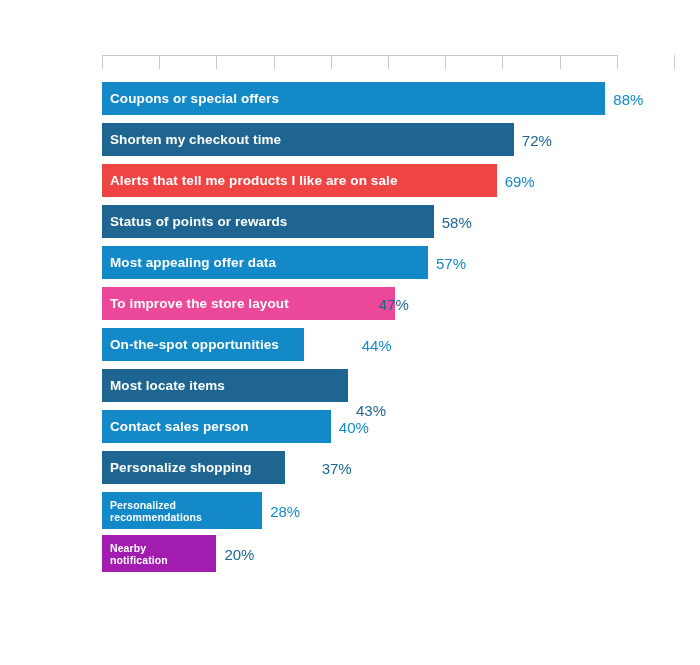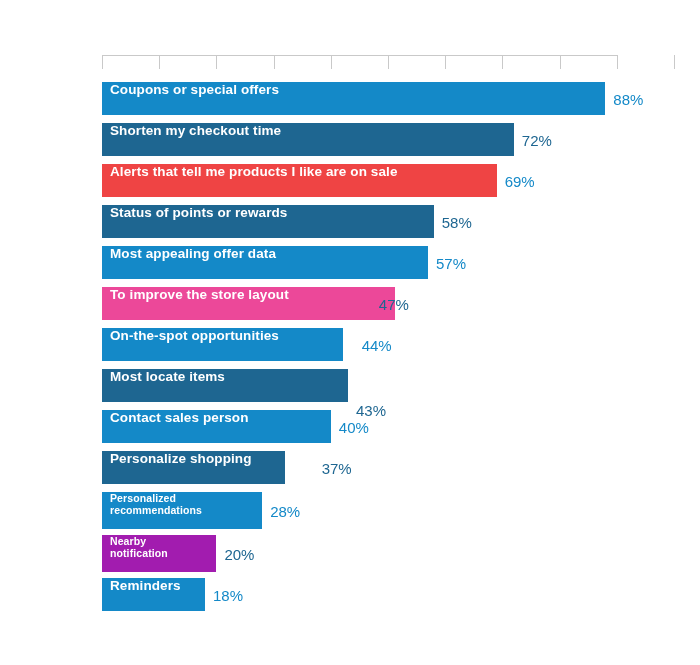--- a/index.html
+++ b/index.html
@@ -61,21 +61,21 @@
     height: 37px;
     margin-bottom: 6px;
   }
   .bar-rect {
     position: absolute;
     left: 0;
     top: 0;
     height: 100%;
     box-sizing: border-box;
     display: flex;
-    align-items: flex-start;
+    align-items: center;
   }
   .bar-label {
     color: #ffffff;
     font-size: 13.5px;
     font-weight: bold;
     padding-left: 8px;
     white-space: nowrap;
     letter-spacing: 0.1px;
   }
   .bar-label.small {
@@ -145,21 +145,21 @@
         </div>
         <span class="bar-value" style="color: rgb(20, 137, 200); left: 334.04px;">57%</span>
       </div>
       <div class="bar-row">
         <div class="bar-rect" style="width: 293px; background: #ec4899;">
           <span class="bar-label">To improve the store layout</span>
         </div>
         <span class="bar-value" style="color: rgb(30, 102, 145); left: 276.84px;">47%</span>
       </div>
       <div class="bar-row">
-        <div class="bar-rect" style="width: 241px; background: rgb(20, 137, 200);">
+        <div class="bar-rect" style="width: 202px; background: rgb(20, 137, 200);">
           <span class="bar-label">On-the-spot opportunities</span>
         </div>
         <span class="bar-value" style="color: rgb(20, 137, 200); left: 259.68px;">44%</span>
       </div>
       <div class="bar-row">
         <div class="bar-rect" style="width: 245.96px; background: rgb(30, 102, 145);">
           <span class="bar-label">Most locate items</span>
         </div>
         <span class="bar-value" style="color: rgb(30, 102, 145); left: 253.96px; margin-top: 24px;">43%</span>
       </div>
@@ -182,21 +182,15 @@
         </div>
         <span class="bar-value" style="color: rgb(20, 137, 200); left: 168.16px;">28%</span>
       </div>
       <div class="bar-row tall">
         <div class="bar-rect" style="width: 114.4px; background: #a21caf;">
           <span class="bar-label small">Nearby
 notification</span>
         </div>
         <span class="bar-value" style="color: rgb(30, 102, 145); left: 122.4px;">20%</span>
       </div>
-      <div class="bar-row">
-        <div class="bar-rect" style="width: 102.96px; background: rgb(20, 137, 200);">
-          <span class="bar-label">Reminders</span>
-        </div>
-        <span class="bar-value" style="color: rgb(20, 137, 200); left: 110.96px;">18%</span>
-      </div>
     </div>
 
 </div>
 
 </body></html>

